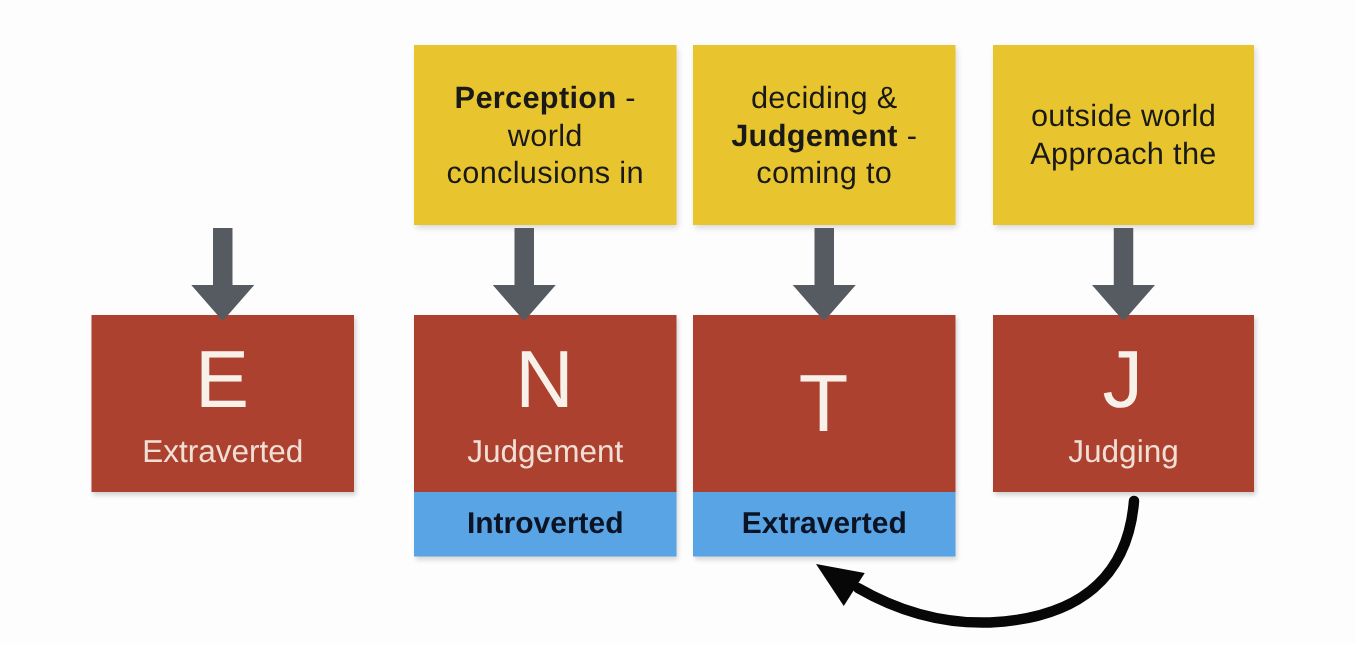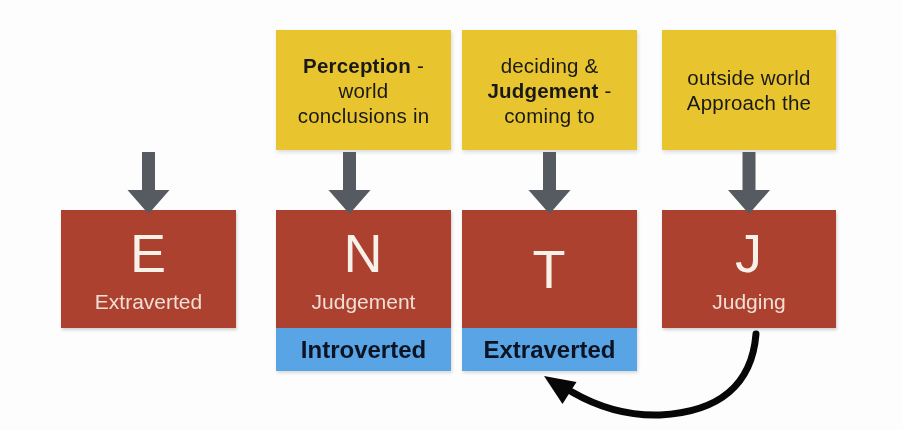--- a/index.html
+++ b/index.html
@@ -40,21 +40,21 @@
   }
   .trait{
     margin-top:10px;
     font-size:21px;line-height:22px;font-weight:400;
     color:#f1dfd5;
   }
   .bluebar{
     position:absolute;left:0;top:328px;width:100%;height:43px;
     background:#59a4e4;
     display:flex;align-items:center;justify-content:center;
-    font-size:24px;font-weight:700;color:#0c1424;
+    font-size:20px;font-weight:700;color:#0c1424;
     box-shadow:1px 2px 3px rgba(0,0,0,0.15);
   }
 
   #overlay{
     position:absolute;left:0;top:0;width:903px;height:430px;
     pointer-events:none;z-index:5;
   }
 </style>
 </head>
 <body>

